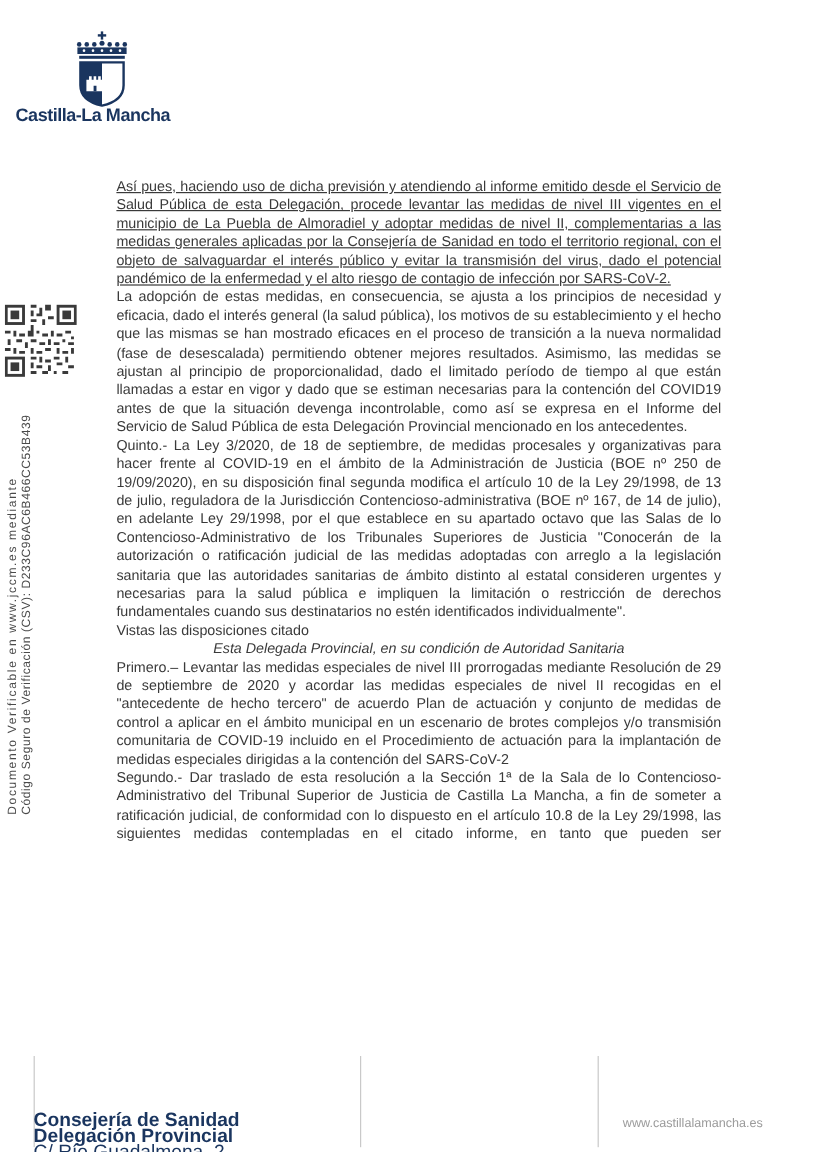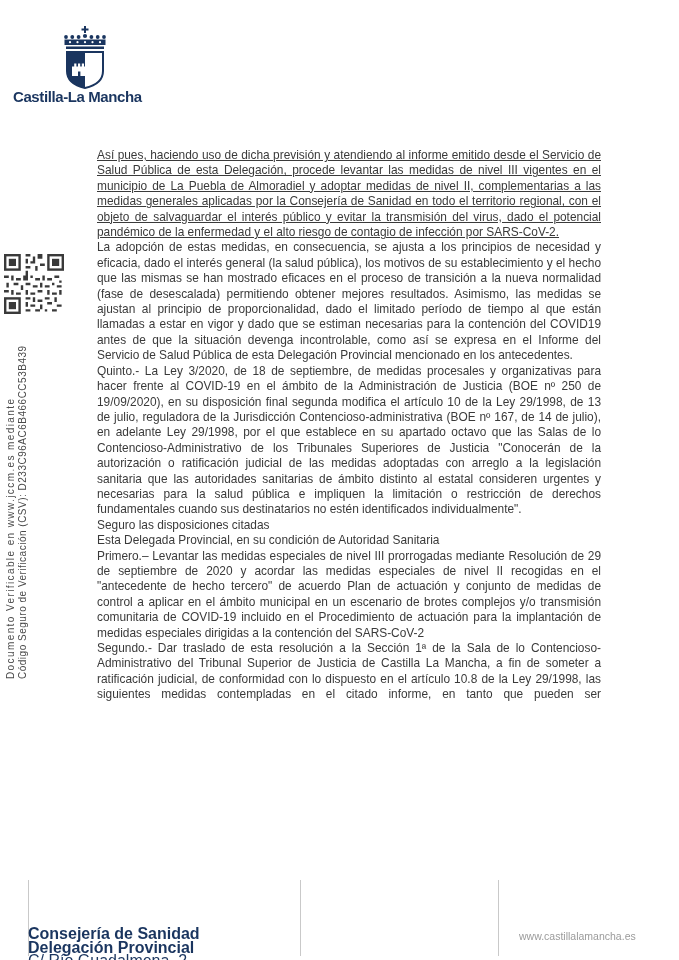--- a/index.html
+++ b/index.html
@@ -35,21 +35,21 @@
   .content {
     position:absolute; left:97px; top:148px; width:504px;
     font-size:11.9px; line-height:15.4px; color:#3a3a3a;
     text-align:justify;
   }
   .content p { margin:0; }
   .p-asi      { margin-bottom:10px;text-decoration:underline; }
   .p-adopcion { margin-bottom:9px;  }
   .p-quinto   { margin-bottom:18px; }
   .p-vistas   { margin-bottom:27px; text-align:left; }
-  .p-delegada { margin-bottom:28px; text-align:left; }
+  .p-delegada { margin-bottom:28px; text-align:center;font-style:italic; }
   .p-resuelve { margin-bottom:7px;  text-align:center; }
   .p-primero  { margin-bottom:7px;  }
   .p-segundo  { text-align-last:justify; }
 
   
   .f-divider { position:absolute; top:880px; height:76px; width:1px; background:#c9c9c9; }
   .f-div-1 { left:28px; }
   .f-div-2 { left:300px; }
   .f-div-3 { left:498px; }
   .footer-left {
@@ -119,21 +119,21 @@
       <path d="M9 0h2v1H9zM12 1h1v2h-1zM14 0h2v2h-2zM9 2h1v2H9zM11 3h2v1h-2zM9 5h2v1H9zM13 5h1v2h-1zM15 4h2v1h-2zM9 7h1v2H9zM0 9h2v1H0zM3 9h1v2H3zM5 10h2v1H5zM8 9h2v2H8zM11 9h1v1h-1zM13 10h2v1h-2zM16 9h1v2h-1zM18 10h2v1h-2zM21 9h2v1h-2zM23 11h1v1h-1zM1 12h1v2H1zM4 12h2v1H4zM7 13h1v2H7zM9 12h2v1H9zM12 13h2v1h-2zM15 12h1v2h-1zM17 13h2v1h-2zM20 12h1v1h-1zM22 13h2v1h-2zM0 15h2v1H0zM3 15h1v2H3zM5 16h2v1H5zM9 15h1v2H9zM11 16h2v1h-2zM14 15h2v1h-2zM18 15h1v2h-1zM20 16h2v1h-2zM23 15h1v2h-1zM9 18h2v1H9zM12 18h1v2h-1zM14 19h2v1h-2zM17 18h2v1h-2zM21 18h1v2h-1zM9 20h1v2H9zM11 21h2v1h-2zM15 21h1v2h-1zM18 20h2v1h-2zM22 21h2v1h-2zM9 23h2v1H9zM13 23h2v1h-2zM17 23h1v1h-1zM20 23h2v1h-2z"></path>
     </g>
   </svg>
   <div class="v-line v-line-1">Documento Verificable en www.jccm.es mediante</div>
   <div class="v-line v-line-2">Código Seguro de Verificación (CSV): D233C96AC6B466CC53B439</div>
 
   <div class="content">
     <p class="p-asi">Así pues, haciendo uso de dicha previsión y atendiendo al informe emitido desde el Servicio de Salud Pública de esta Delegación, procede levantar las medidas de nivel III vigentes en el municipio de La Puebla de Almoradiel y adoptar medidas de nivel II, complementarias a las medidas generales aplicadas por la Consejería de Sanidad en todo el territorio regional, con el objeto de salvaguardar el interés público y evitar la transmisión del virus, dado el potencial pandémico de la enfermedad y el alto riesgo de contagio de infección por SARS-CoV-2.</p>
     <p class="p-adopcion">La adopción de estas medidas, en consecuencia, se ajusta a los principios de necesidad y eficacia, dado el interés general (la salud pública), los motivos de su establecimiento y el hecho que las mismas se han mostrado eficaces en el proceso de transición a la nueva normalidad (fase de desescalada) permitiendo obtener mejores resultados. Asimismo, las medidas se ajustan al principio de proporcionalidad, dado el limitado período de tiempo al que están llamadas a estar en vigor y dado que se estiman necesarias para la contención del COVID19 antes de que la situación devenga incontrolable, como así se expresa en el Informe del Servicio de Salud Pública de esta Delegación Provincial mencionado en los antecedentes.</p>
     <p class="p-quinto">Quinto.- La Ley 3/2020, de 18 de septiembre, de medidas procesales y organizativas para hacer frente al COVID-19 en el ámbito de la Administración de Justicia (BOE nº 250 de 19/09/2020), en su disposición final segunda modifica el artículo 10 de la Ley 29/1998, de 13 de julio, reguladora de la Jurisdicción Contencioso-administrativa (BOE nº 167, de 14 de julio), en adelante Ley 29/1998, por el que establece en su apartado octavo que las Salas de lo Contencioso-Administrativo de los Tribunales Superiores de Justicia "Conocerán de la autorización o ratificación judicial de las medidas adoptadas con arreglo a la legislación sanitaria que las autoridades sanitarias de ámbito distinto al estatal consideren urgentes y necesarias para la salud pública e impliquen la limitación o restricción de derechos fundamentales cuando sus destinatarios no estén identificados individualmente".</p>
-    <p class="p-vistas">Seguro las disposiciones citadas</p>
+    <p class="p-vistas">Vistas las disposiciones citado</p>
     <p class="p-delegada">Esta Delegada Provincial, en su condición de Autoridad Sanitaria</p>
     <p class="p-primero">Primero.– Levantar las medidas especiales de nivel III prorrogadas mediante Resolución de 29 de septiembre de 2020 y acordar las medidas especiales de nivel II recogidas en el "antecedente de hecho tercero" de acuerdo Plan de actuación y conjunto de medidas de control a aplicar en el ámbito municipal en un escenario de brotes complejos y/o transmisión comunitaria de COVID-19 incluido en el Procedimiento de actuación para la implantación de medidas especiales dirigidas a la contención del SARS-CoV-2</p>
     <p class="p-segundo">Segundo.- Dar traslado de esta resolución a la Sección 1ª de la Sala de lo Contencioso-Administrativo del Tribunal Superior de Justicia de Castilla La Mancha, a fin de someter a ratificación judicial, de conformidad con lo dispuesto en el artículo 10.8 de la Ley 29/1998, las siguientes medidas contempladas en el citado informe, en tanto que pueden ser</p>
   </div>
 
   <div class="f-divider f-div-1"></div>
   <div class="f-divider f-div-2"></div>
   <div class="f-divider f-div-3"></div>
 
   <div class="footer-left">

